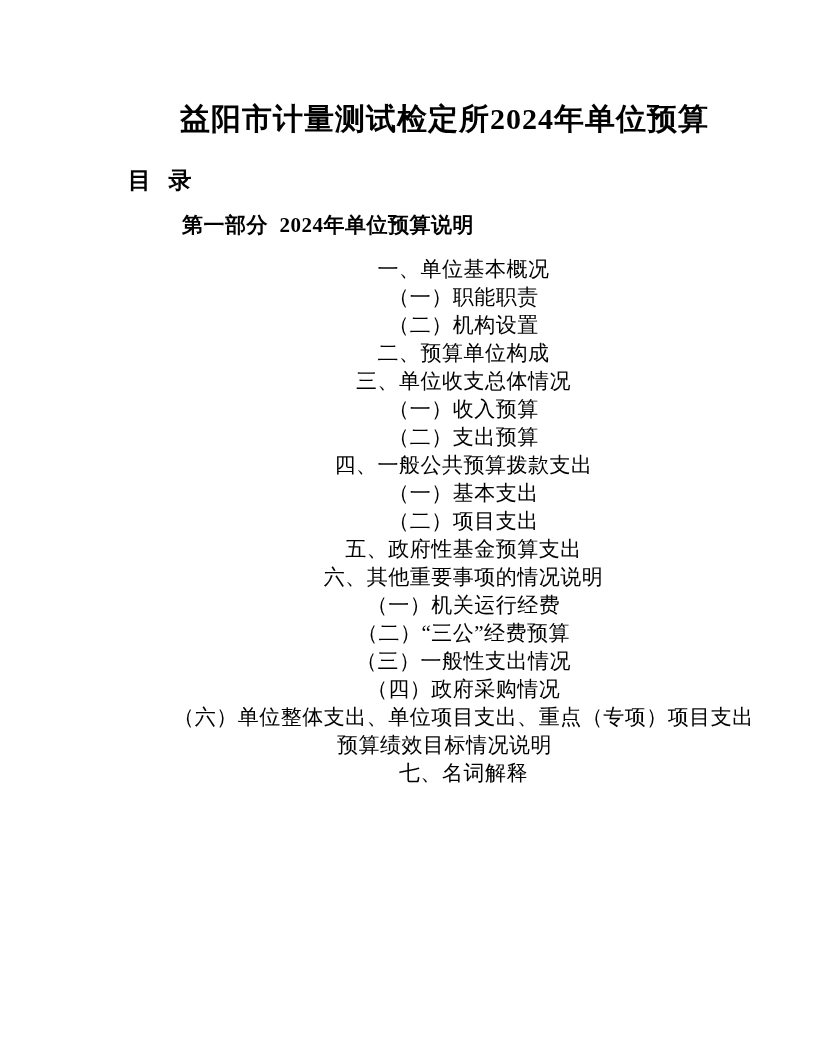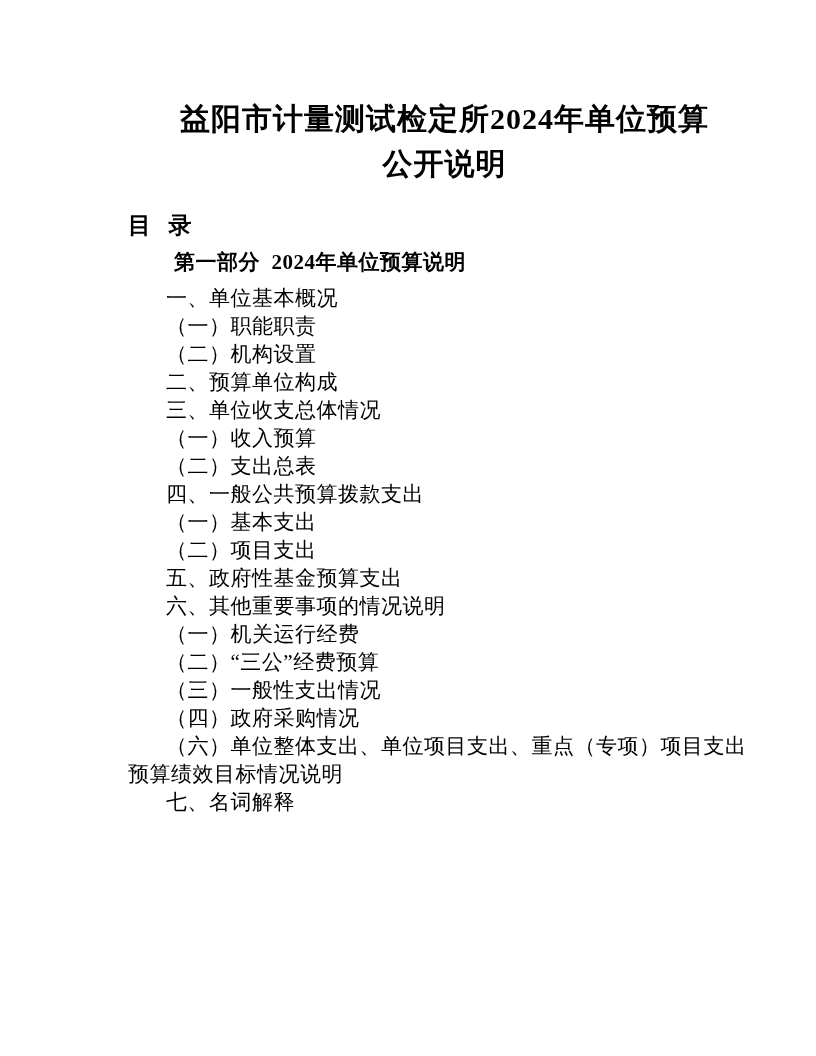--- a/index.html
+++ b/index.html
@@ -32,56 +32,56 @@
     line-height: 28px;
     text-align: left;
     margin: 26px 0 0 0;
     letter-spacing: 2px;
     white-space: pre-wrap;
   }
   .part-heading {
     font-size: 21px;
     font-weight: bold;
     line-height: 28px;
-    margin: 8px;
+    margin: 16px;
     text-indent: 38px;
     letter-spacing: 0.5px;
     white-space: pre-wrap;
   }
   .toc-item {
     font-size: 21px;
     font-weight: normal;
     line-height: 28px;
     margin: 0;
     text-indent: 38px;
     letter-spacing: 0.5px;
+    text-align: center;
   }
 </style>
 </head>
 <body>
 
 <div class="page">
 
   <h1 class="doc-title" style="margin:0;">
     <span style="display:block;">益阳市计量测试检定所2024年单位预算</span>
-    <span style="display:block;">公开说明</span>
   </h1>
 
   <p class="toc-heading">目  录</p>
 
   <div>
     <p class="part-heading">第一部分  2024年单位预算说明</p>
     <div>
         <p class="toc-item">一、单位基本概况</p>
         <p class="toc-item">（一）职能职责</p>
         <p class="toc-item">（二）机构设置</p>
         <p class="toc-item">二、预算单位构成</p>
         <p class="toc-item">三、单位收支总体情况</p>
         <p class="toc-item">（一）收入预算</p>
-        <p class="toc-item">（二）支出总表</p>
+        <p class="toc-item">（二）支出预算</p>
         <p class="toc-item">四、一般公共预算拨款支出</p>
         <p class="toc-item">（一）基本支出</p>
         <p class="toc-item">（二）项目支出</p>
         <p class="toc-item">五、政府性基金预算支出</p>
         <p class="toc-item">六、其他重要事项的情况说明</p>
         <p class="toc-item">（一）机关运行经费</p>
         <p class="toc-item">（二）“三公”经费预算</p>
         <p class="toc-item">（三）一般性支出情况</p>
         <p class="toc-item">（四）政府采购情况</p>
         <p class="toc-item">（六）单位整体支出、单位项目支出、重点（专项）项目支出预算绩效目标情况说明</p>

